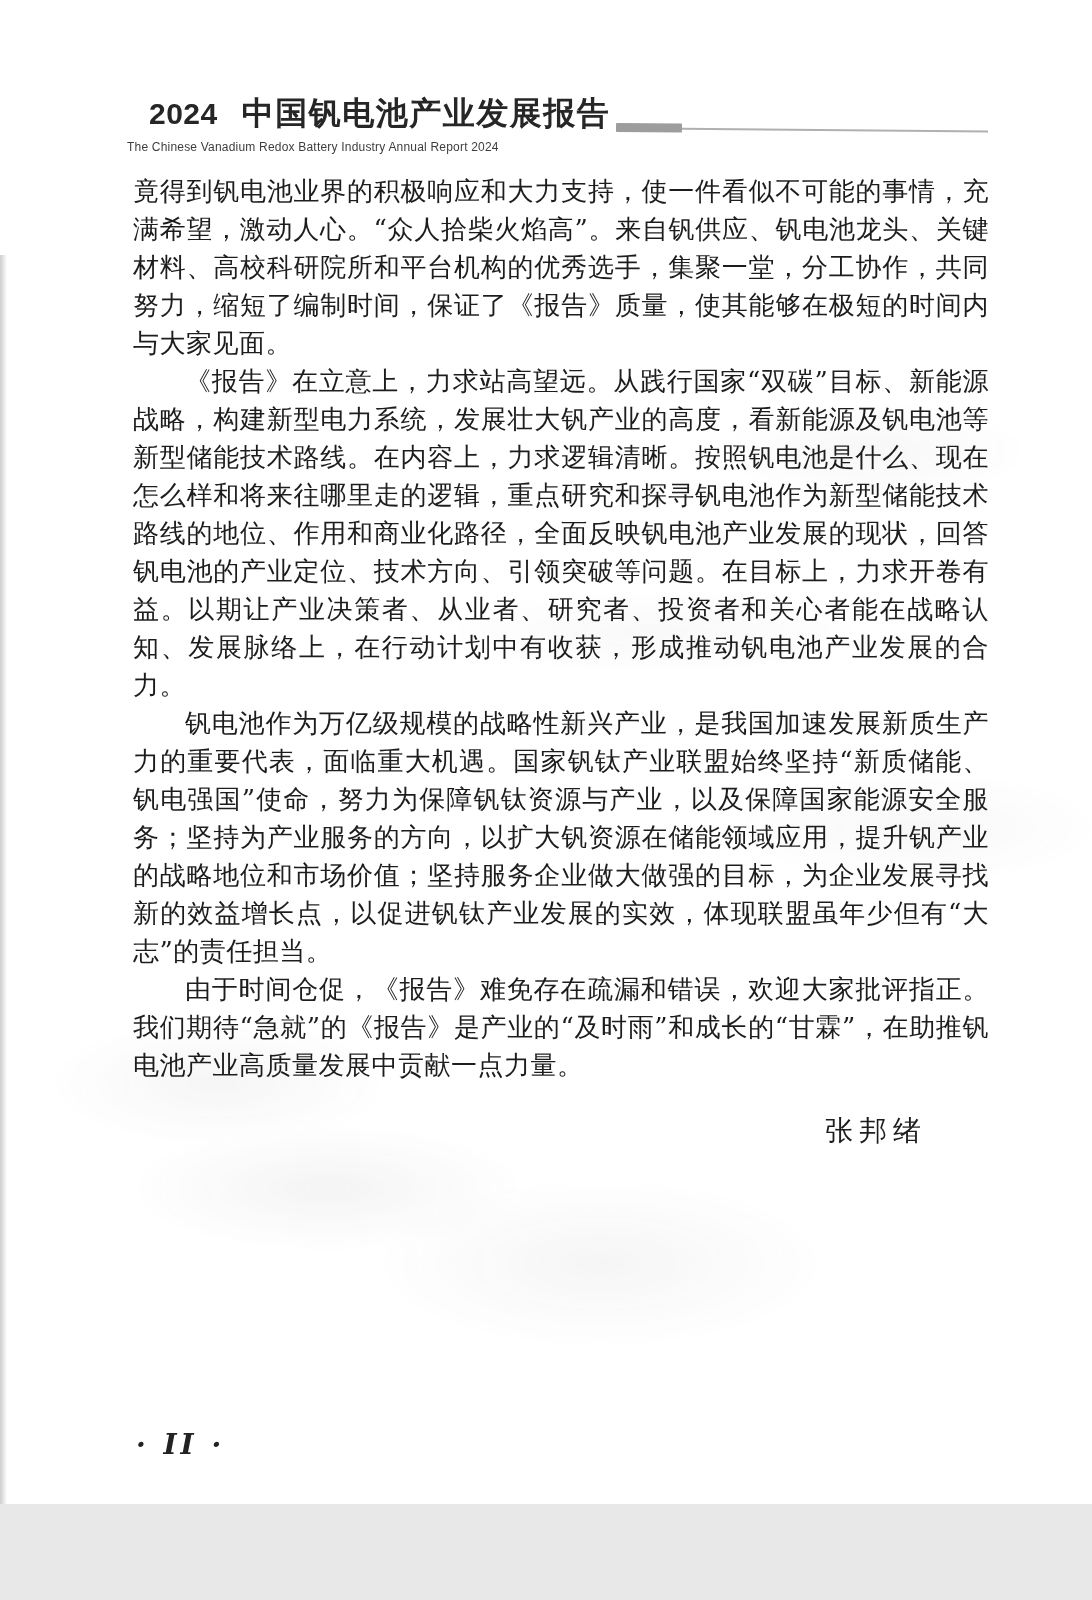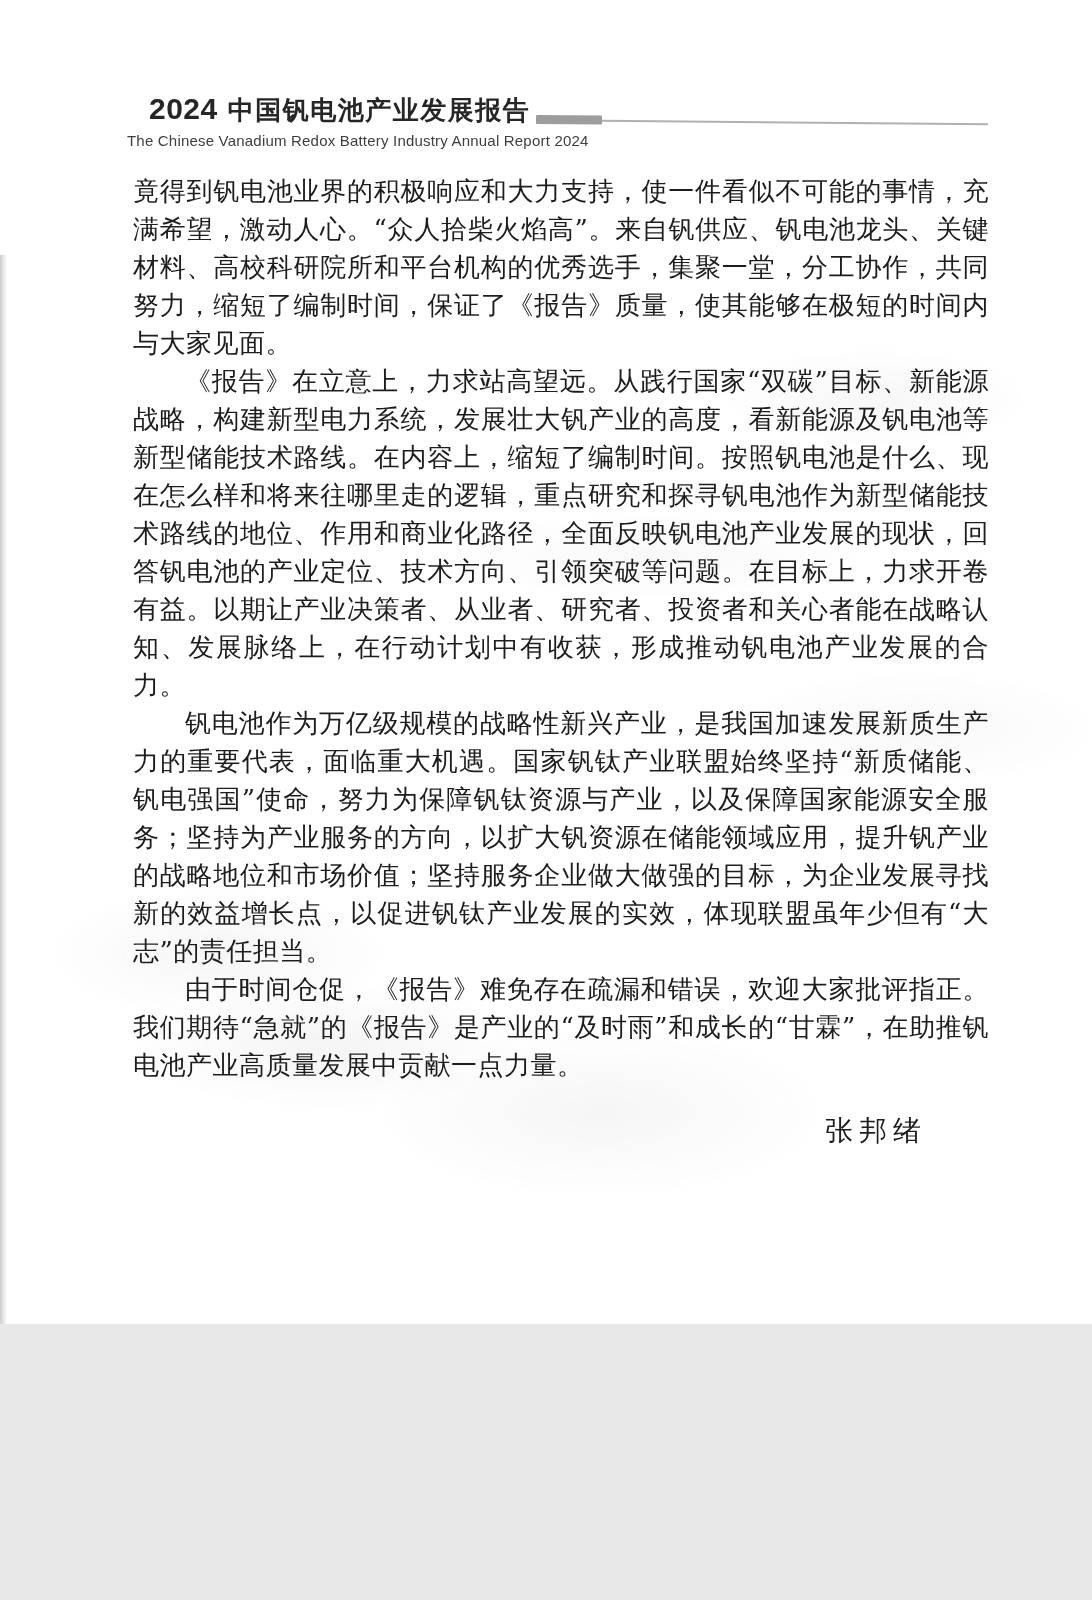--- a/index.html
+++ b/index.html
@@ -3,21 +3,21 @@
 <meta charset="utf-8">
 <style>
   html, body {
     margin: 0;
     padding: 0;
     background: #e8e8e8;
   }
   .page {
     position: relative;
     width: 1092px;
-    height: 1324px;
+    height: 1504px;
     margin: 0 auto;
     background: #ffffff;
     overflow: hidden;
     font-family: "DejaVu Serif", serif;
   }
   
   .page::before {
     content: "";
     position: absolute;
     inset: 0;
@@ -56,23 +56,23 @@
     padding-left: 22px;
     font-family: "Liberation Sans", sans-serif;
     color: #262626;
   }
   .year {
     font-size: 30px;
     font-weight: 700;
     letter-spacing: 0.5px;
   }
   .title-zh {
-    font-size: 26px;
+    font-size: 32px;
     font-weight: 700;
-    margin-left: 10px;
+    margin-left: 24px;
     letter-spacing: 1.5px;
     white-space: nowrap;
   }
   .rule-wrap {
     flex: 1;
     display: flex;
     align-items: center;
     margin-left: 6px;
     position: relative;
     top: -4px;
@@ -87,21 +87,21 @@
     border-radius: 1px;
   }
   .rule-thin {
     flex: 1;
     height: 2px;
     background: #b0b0b0;
   }
   .subtitle {
     margin-top: 4px;
     font-family: "Liberation Sans", sans-serif;
-    font-size: 15px;
+    font-size: 12px;
     color: #3e3e3e;
     letter-spacing: 0.2px;
   }
 
   
   .content {
     position: absolute;
     left: 133px;
     top: 172px;
     width: 856px;
@@ -162,21 +162,21 @@
       <span class="rule-wrap">
         <span class="rule-thick"></span>
         <span class="rule-thin"></span>
       </span>
     </div>
     <div class="subtitle">The Chinese Vanadium Redox Battery Industry Annual Report 2024</div>
   </header>
 
   <main class="content">
     <p>竟得到钒电池业界的积极响应和大力支持，使一件看似不可能的事情，充满希望，激动人心。“众人拾柴火焰高”。来自钒供应、钒电池龙头、关键材料、高校科研院所和平台机构的优秀选手，集聚一堂，分工协作，共同努力，缩短了编制时间，保证了《报告》质量，使其能够在极短的时间内与大家见面。</p>
-    <p class="indent">《报告》在立意上，力求站高望远。从践行国家“双碳”目标、新能源战略，构建新型电力系统，发展壮大钒产业的高度，看新能源及钒电池等新型储能技术路线。在内容上，缩短了编制时间。按照钒电池是什么、现在怎么样和将来往哪里走的逻辑，重点研究和探寻钒电池作为新型储能技术路线的地位、作用和商业化路径，全面反映钒电池产业发展的现状，回答钒电池的产业定位、技术方向、引领突破等问题。在目标上，力求开卷有益。以期让产业决策者、从业者、研究者、投资者和关心者能在战略认知、发展脉络上，在行动计划中有收获，形成推动钒电池产业发展的合力。</p>
+    <p class="indent">《报告》在立意上，力求站高望远。从践行国家“双碳”目标、新能源战略，构建新型电力系统，发展壮大钒产业的高度，看新能源及钒电池等新型储能技术路线。在内容上，力求逻辑清晰。按照钒电池是什么、现在怎么样和将来往哪里走的逻辑，重点研究和探寻钒电池作为新型储能技术路线的地位、作用和商业化路径，全面反映钒电池产业发展的现状，回答钒电池的产业定位、技术方向、引领突破等问题。在目标上，力求开卷有益。以期让产业决策者、从业者、研究者、投资者和关心者能在战略认知、发展脉络上，在行动计划中有收获，形成推动钒电池产业发展的合力。</p>
     <p class="indent">钒电池作为万亿级规模的战略性新兴产业，是我国加速发展新质生产力的重要代表，面临重大机遇。国家钒钛产业联盟始终坚持“新质储能、钒电强国”使命，努力为保障钒钛资源与产业，以及保障国家能源安全服务；坚持为产业服务的方向，以扩大钒资源在储能领域应用，提升钒产业的战略地位和市场价值；坚持服务企业做大做强的目标，为企业发展寻找新的效益增长点，以促进钒钛产业发展的实效，体现联盟虽年少但有“大志”的责任担当。</p>
     <p class="indent">由于时间仓促，《报告》难免存在疏漏和错误，欢迎大家批评指正。我们期待“急就”的《报告》是产业的“及时雨”和成长的“甘霖”，在助推钒电池产业高质量发展中贡献一点力量。</p>
 
     <div class="signature">
       <div class="sig-name">张邦绪</div>
     </div>
   </main>
 
   <div class="page-num">· II ·</div>
 

